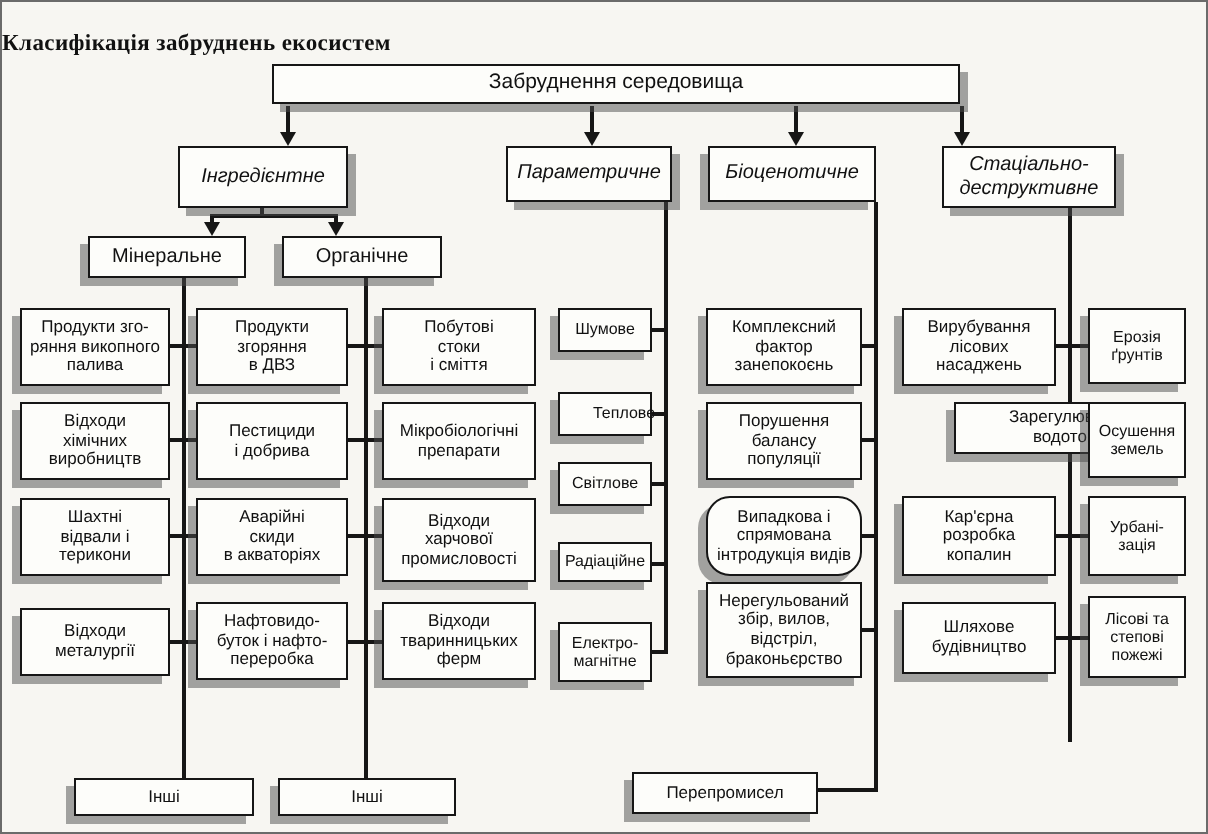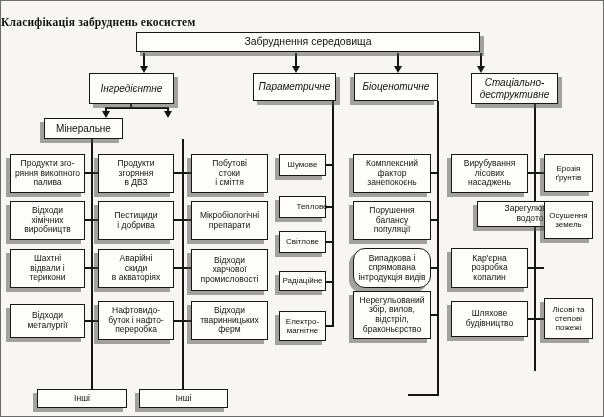--- a/index.html
+++ b/index.html
@@ -58,20 +58,21 @@
 деструктивне</div>
 
   <div class="v" style="left:129px;top:103px;height:4px;"></div>
   <div class="h" style="left:104px;top:106px;width:63px;"></div>
   <div class="v" style="left:104px;top:106px;height:5px;"></div>
   <div class="ah" style="left:101px;top:110px;"></div>
   <div class="v" style="left:166px;top:106px;height:5px;"></div>
   <div class="ah" style="left:163px;top:110px;"></div>
 
   <div class="box branch" style="left:43px;top:117px;width:79px;height:21px;">Мінеральне</div>
+  <div class="box branch" style="left:140px;top:117px;width:80px;height:21px;">Органічне</div>
 
   <div class="v" style="left:90px;top:138px;height:250px;"></div>
   <div class="v" style="left:181px;top:138px;height:250px;"></div>
   <div class="v" style="left:331px;top:100px;height:226px;"></div>
   <div class="v" style="left:436px;top:100px;height:295px;"></div>
   <div class="v" style="left:533px;top:103px;height:267px;"></div>
 
   <div class="h" style="left:84px;top:171px;width:13px;"></div>
   <div class="h" style="left:173px;top:171px;width:17px;"></div>
   <div class="h" style="left:84px;top:218px;width:13px;"></div>
@@ -163,20 +164,23 @@
   <div class="box" style="left:450px;top:247px;width:77px;height:40px;">Кар'єрна
 розробка
 копалин</div>
   <div class="box" style="left:450px;top:300px;width:77px;height:36px;">Шляхове
 будівництво</div>
 
   <div class="box fs8" style="left:543px;top:153px;width:49px;height:38px;">Ерозія
 ґрунтів</div>
   <div class="box fs8" style="left:543px;top:200px;width:49px;height:38px;">Осушення
 земель</div>
+  <div class="box fs8" style="left:543px;top:247px;width:49px;height:40px;">Урбані-
+зація</div>
   <div class="box fs8" style="left:543px;top:297px;width:49px;height:41px;">Лісові та
 степові
 пожежі</div>
 
   <div class="box" style="left:36px;top:388px;width:90px;height:19px;">Інші</div>
   <div class="box" style="left:138px;top:388px;width:89px;height:19px;">Інші</div>
+  <div class="box" style="left:315px;top:385px;width:93px;height:21px;">Перепромисел</div>
 
 </div>
 
 </body></html>

